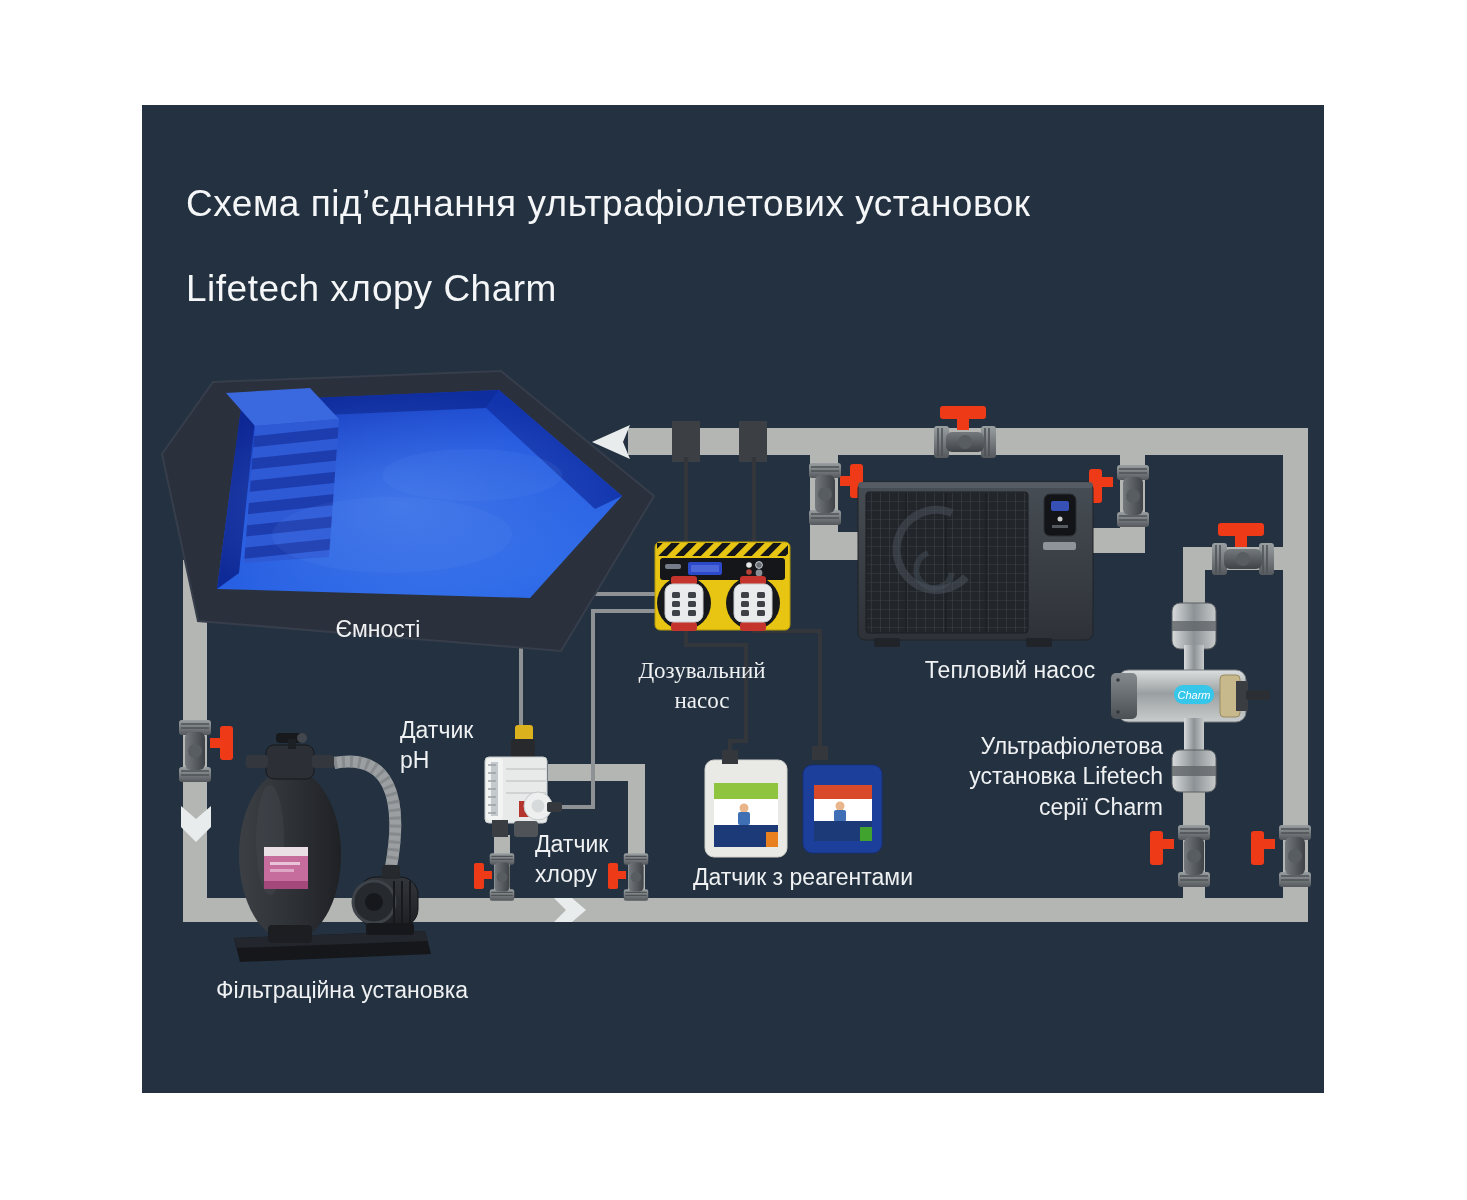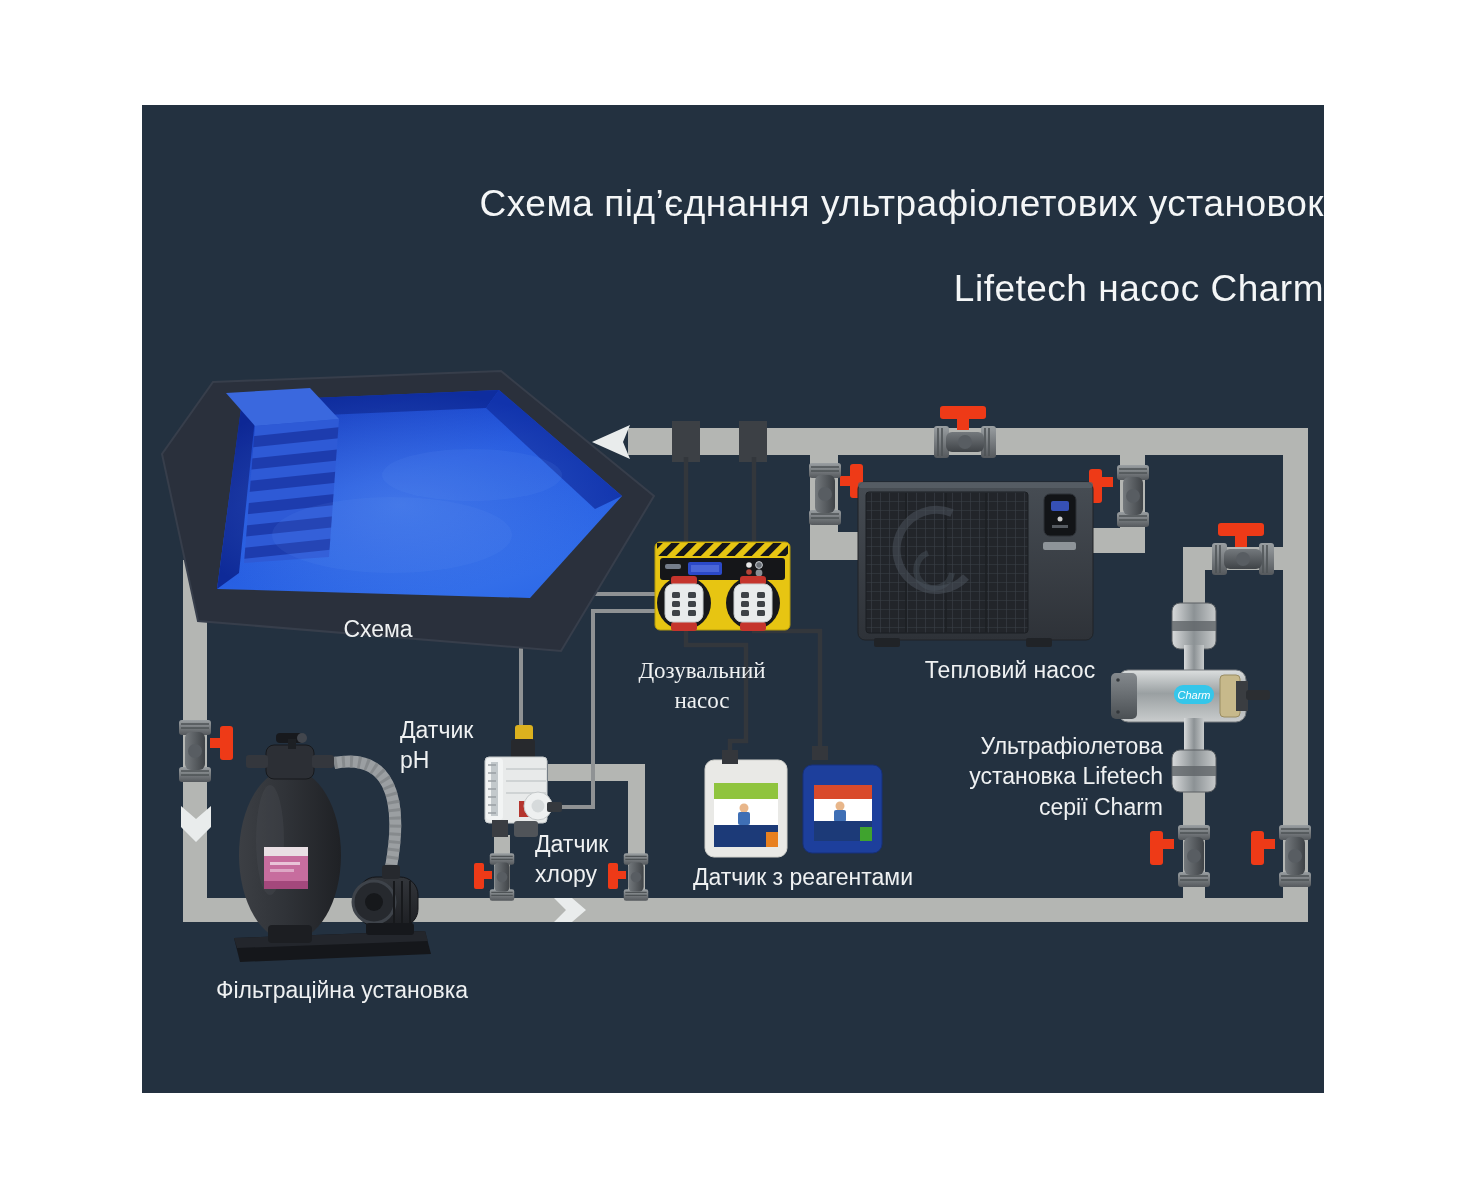--- a/index.html
+++ b/index.html
@@ -1,20 +1,20 @@
 <!DOCTYPE html>
 <html><head>
 <meta charset="utf-8">
 <style>
   html,body{margin:0;padding:0;background:#ffffff;}
   .stage{position:relative;width:1467px;height:1200px;background:#ffffff;overflow:hidden;
          font-family:"Liberation Sans", sans-serif;}
   .panel{position:absolute;left:142px;top:105px;width:1182px;height:988px;background:#233140;}
   .art{position:absolute;left:0;top:0;}
-  .title-line{position:absolute;left:44px;right:0;text-align:right;color:#f4f6f7;
+  .title-line{position:absolute;left:44px;right:0;text-align:left;color:#f4f6f7;
               font-size:37px;font-weight:400;letter-spacing:.5px;}
   .t1{top:78px;}
   .t2{top:163px;}
   .lbl{position:absolute;color:#eff1f2;font-size:23px;line-height:1.3;white-space:pre-line;}
   .lbl.center{text-align:center;}
   .lbl.right{text-align:right;}
 </style>
 </head>
 <body>
 
@@ -328,23 +328,23 @@
         <rect x="1104" y="585" width="24" height="10" rx="3" fill="#2b2e32"></rect>
         <rect x="1032" y="580" width="40" height="19" rx="9" fill="#35c6ea"></rect>
         <text x="1052" y="594" text-anchor="middle" font-size="11" font-style="italic" fill="#ffffff" font-family="Liberation Sans, sans-serif">Charm</text>
         <rect x="1042" y="613" width="20" height="36" fill="url(#gSilver)"></rect>
         <rect x="1030" y="645" width="44" height="42" rx="8" fill="url(#gSilver)" stroke="#5a5f63"></rect>
         <rect x="1030" y="661" width="44" height="10" fill="#5f6468" opacity="0.8"></rect>
       </g>
     </svg>
 
     <div class="title-line t1">Схема під’єднання ультрафіолетових установок</div>
-    <div class="title-line t2">Lifetech насос Charm</div>
-
-    <div class="lbl center" style="left:160px;top:510px;width:152px;">Схема</div>
+    <div class="title-line t2">Lifetech хлору Charm</div>
+
+    <div class="lbl center" style="left:160px;top:510px;width:152px;">Ємності</div>
     <div class="lbl center" style="left:488px;top:551px;width:144px;font-family:Liberation Serif, serif;">Дозувальний
 насос</div>
     <div class="lbl center" style="left:768px;top:551px;width:200px;">Тепловий насос</div>
     <div class="lbl" style="left:258px;top:611px;width:110px;">Датчик
 pH</div>
     <div class="lbl" style="left:393px;top:725px;width:110px;">Датчик
 хлору</div>
     <div class="lbl center" style="left:540px;top:758px;width:242px;">Датчик з реагентами</div>
     <div class="lbl right" style="left:811px;top:626px;width:210px;line-height:1.32;">Ультрафіолетова
 установка Lifetech

